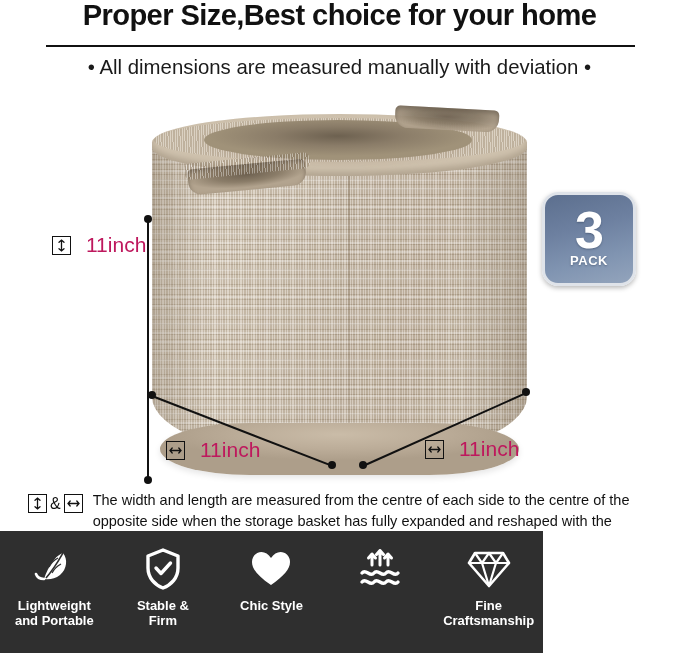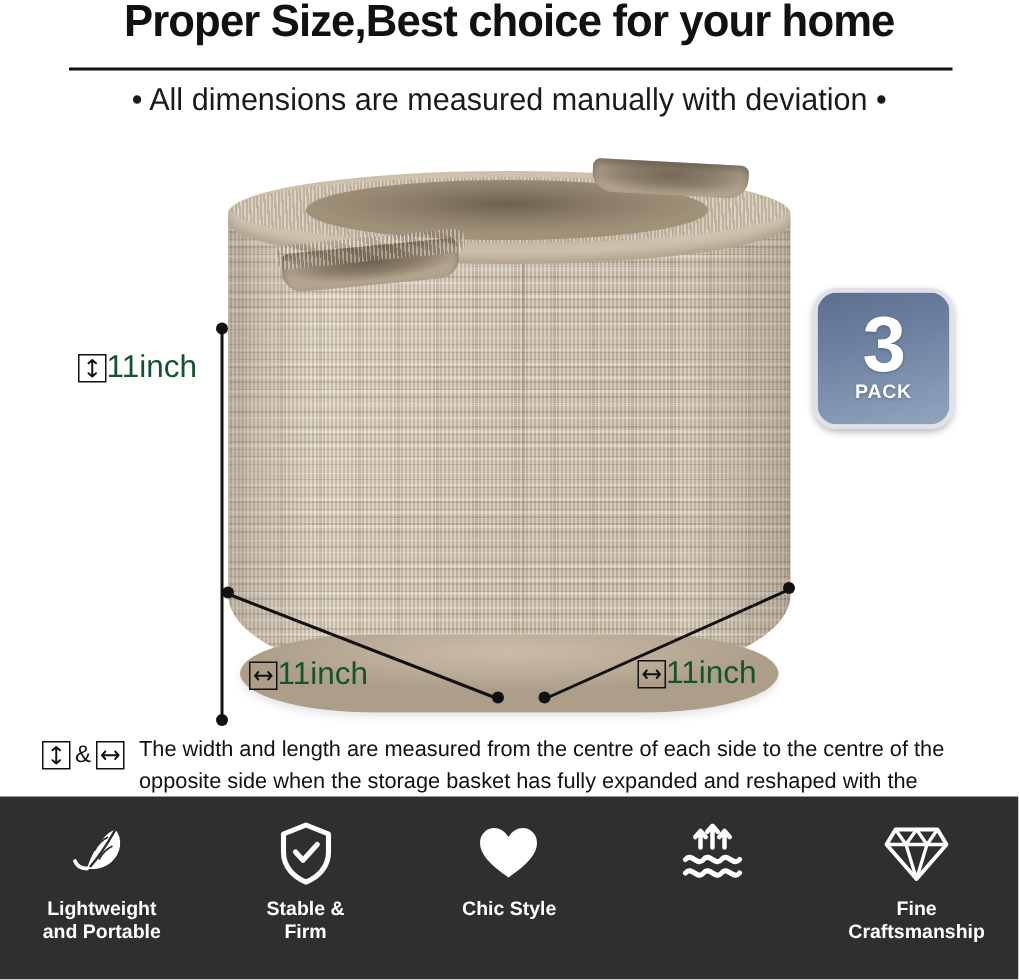--- a/index.html
+++ b/index.html
@@ -127,22 +127,22 @@
   .handle.right{left:243px;top:-6px;width:104px;height:22px;transform:rotate(3deg);opacity:.95;}
 
   
   .guide-line{position:absolute;background:#111111;}
   .v-guide{left:147px;top:122px;width:2px;height:262px;}
   .dot{position:absolute;width:8px;height:8px;border-radius:50%;background:#111111;}
   .diag{position:absolute;height:2px;background:#111111;transform-origin:0 50%;}
 
   .dim-label{
     position:absolute;
-    display:flex;align-items:center;gap:0;
-    font-size:21px;color:#14532d;white-space:nowrap;
+    display:flex;align-items:center;gap:15px;
+    font-size:21px;color:#be185d;white-space:nowrap;
   }
   .dim-icon{
     width:17px;height:17px;
     border:1.6px solid #111111;
     display:inline-flex;align-items:center;justify-content:center;
     flex:0 0 auto;
   }
   .dim-icon svg{display:block;}
 
   .label-height{left:52px;top:233px;}
@@ -178,21 +178,21 @@
     display:flex;align-items:center;gap:3px;
     font-size:16px;color:#111111;margin-top:4px;flex:0 0 auto;
   }
   .footnote-text{
     font-size:14.5px;line-height:1.45;color:#111111;
     max-width:566px;
   }
 
   
   .feature-bar{
-    position:absolute;left:0;top:531px;width:679px;height:122px;
+    position:absolute;left:0;top:531px;width:543px;height:122px;
     background:#2f2f2f;
     display:flex;align-items:flex-start;
   }
   .feature{
     flex:1 1 0;
     display:flex;flex-direction:column;align-items:center;
     padding-top:16px;
   }
   .feature-icon{
     height:44px;display:flex;align-items:center;justify-content:center;

